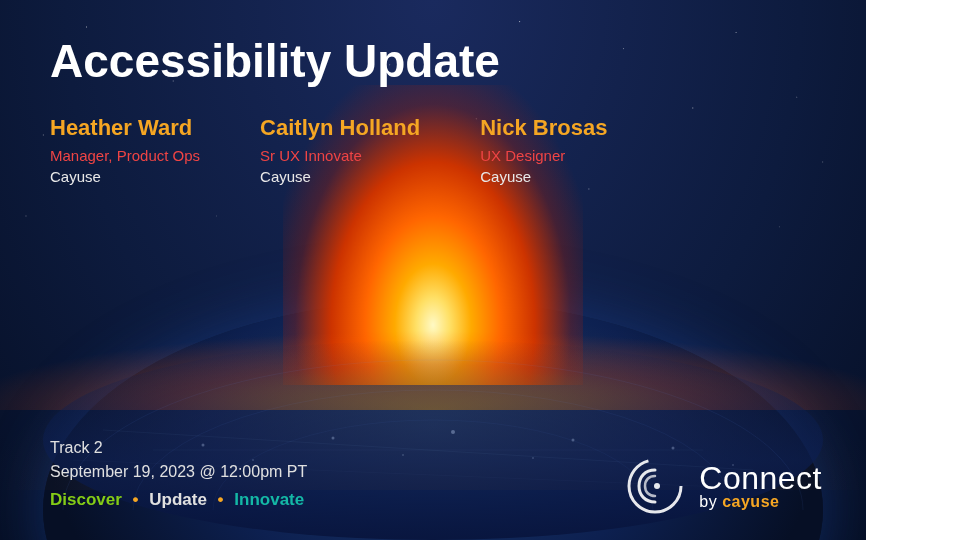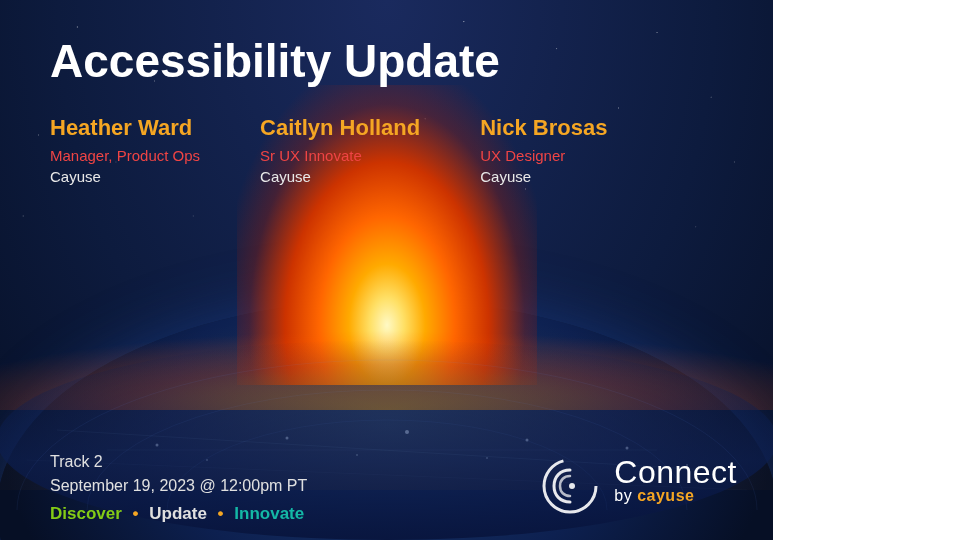--- a/index.html
+++ b/index.html
@@ -5,21 +5,21 @@
     * { margin: 0; padding: 0; box-sizing: border-box; }
 
     body {
       width: 960px;
       height: 540px;
       overflow: hidden;
       font-family: 'Segoe UI', Arial, sans-serif;
     }
 
     .slide {
-      width: 773px;
+      width: 866px;
       height: 540px;
       position: relative;
       background: #0d1b3e;
       overflow: hidden;
       color: white;
     }
 
     
     .bg-stars {
       position: absolute;
@@ -193,21 +193,21 @@
       line-height: 1.4;
     }
 
     .speaker-company {
       font-size: 15px;
       color: #e8e8e8;
     }
 
     .bottom-section {
       position: absolute;
-      bottom: 16px;
+      bottom: 30px;
       left: 50px;
       z-index: 10;
     }
 
     .track-info {
       font-size: 16px;
       color: #e0e0e0;
       line-height: 1.5;
       margin-bottom: 6px;
     }
@@ -219,24 +219,24 @@
 
     .tagline-discover { color: #84cc16; margin-top: 30px; }
     .tagline-dot { color: #f5a623; margin: 0 6px; }
     .tagline-engage { color: #e0e0e0; }
     .tagline-innovate { color: #14b8a6; }
 
     
     .logo-section {
       position: absolute;
       bottom: 24px;
-      right: 36px;
+      right: 44px;
       z-index: 10;
       display: flex;
-      align-items: flex-start;
+      align-items: center;
       gap: 14px;
     }
 
     .logo-icon {
       width: 60px;
       height: 60px;
     }
 
     .logo-text {
       display: flex;

